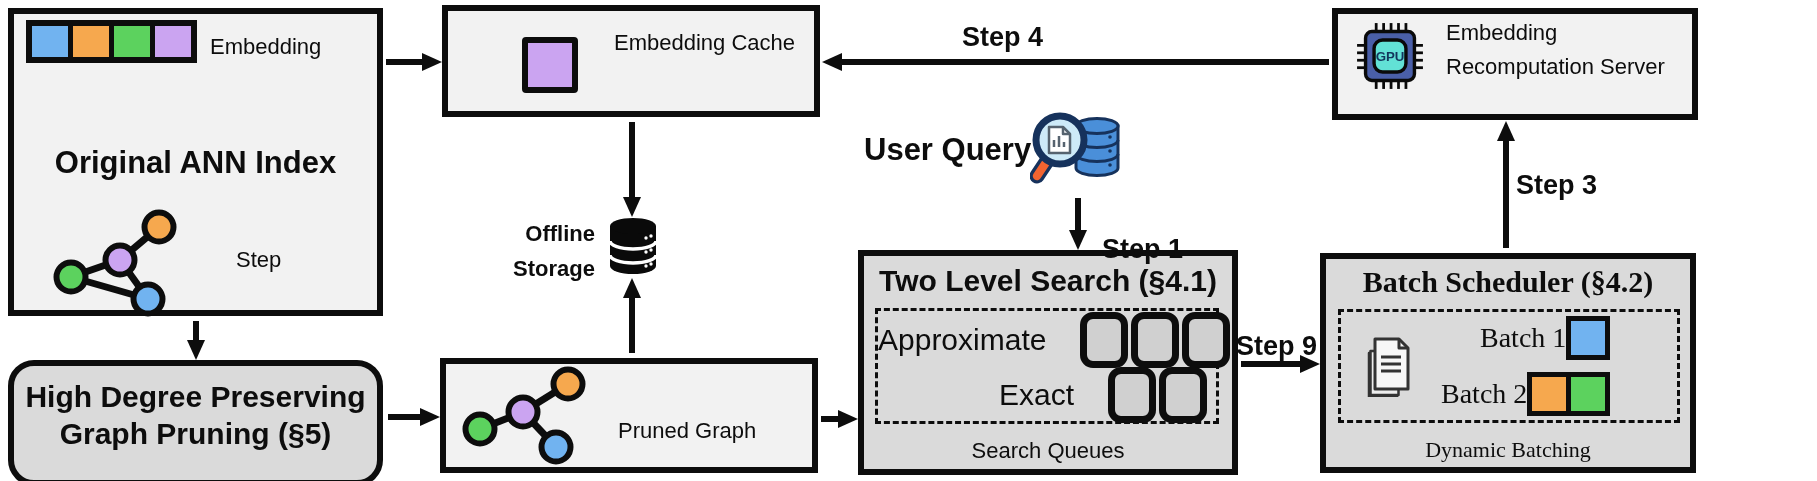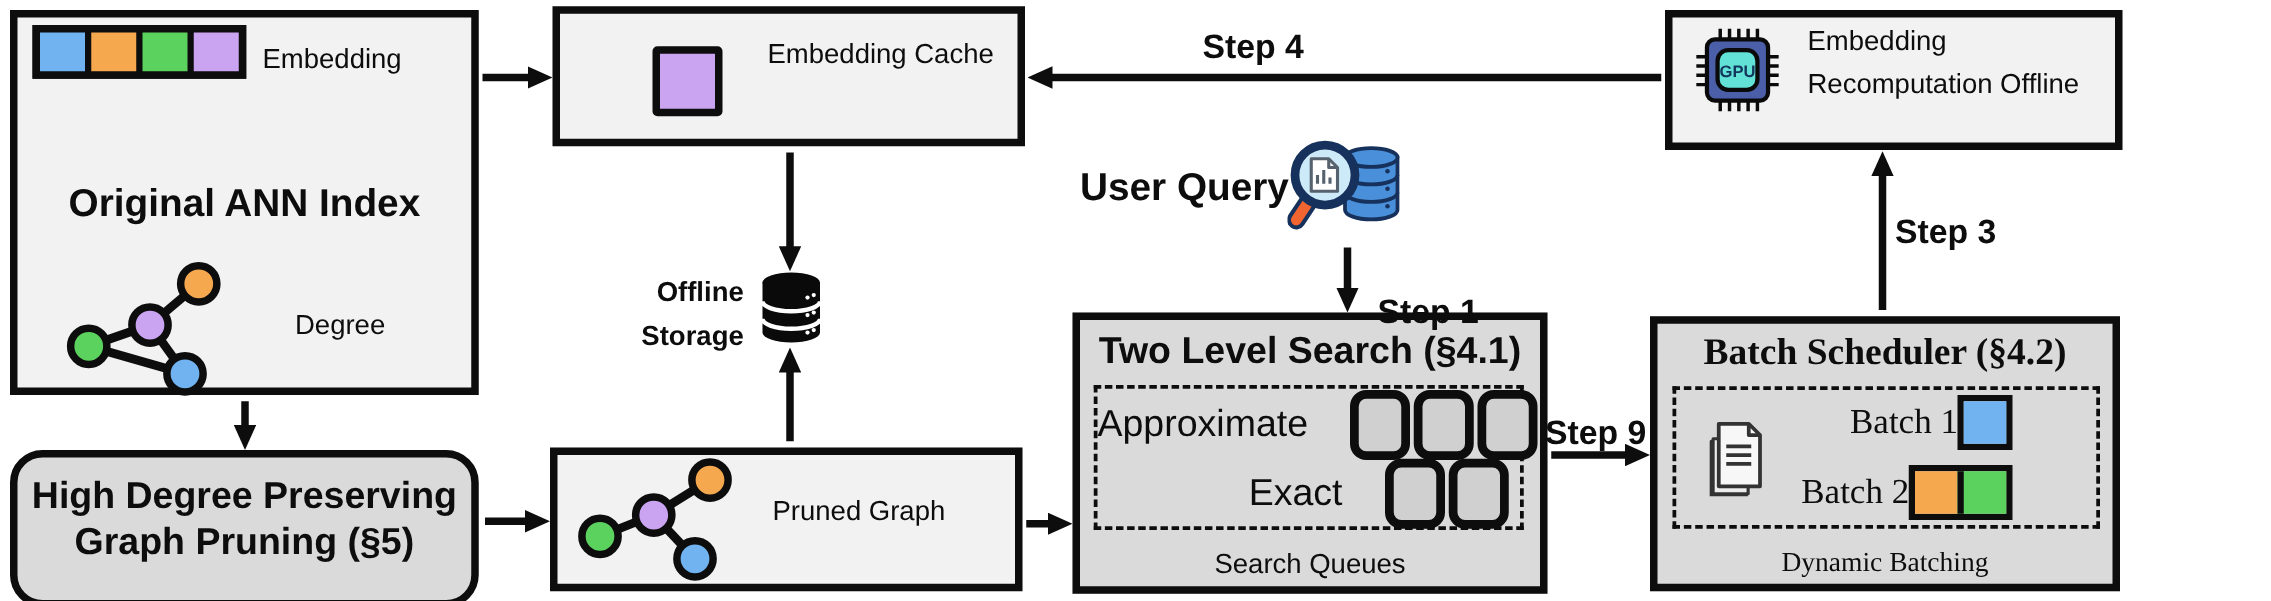--- a/index.html
+++ b/index.html
@@ -88,21 +88,21 @@
         <line x1="78" y1="62" x2="106" y2="101"></line>
         <line x1="29" y1="79" x2="106" y2="101"></line>
       </g>
       <g stroke="#0d0d0d" stroke-width="6">
         <circle cx="117" cy="29" r="14.5" style="fill:var(--c-orange)"></circle>
         <circle cx="78" cy="62" r="14.5" style="fill:var(--c-purple)"></circle>
         <circle cx="29" cy="79" r="14.5" style="fill:var(--c-green)"></circle>
         <circle cx="106" cy="101" r="14.5" style="fill:var(--c-blue)"></circle>
       </g>
     </svg>
-    <div class="abs t30" style="left:222px;top:229px;">Degree</div>
+    <div class="abs t30" style="left:222px;top:229px;">Step</div>
   </div>
 
   <div class="box light" style="left:442px;top:5px;width:378px;height:112px;">
     <div class="cache-sq"></div>
     <div class="abs t30" style="left:166px;top:14px;width:210px;line-height:36px;">Embedding Cache</div>
   </div>
 
   <div class="abs t30 bold" style="position:absolute;left:440px;top:216px;width:155px;text-align:right;line-height:35px;z-index:1;">Offline Storage</div>
   <svg class="abs" style="position:absolute;left:606px;top:214px;z-index:1;" width="54" height="64" viewBox="0 0 54 64">
     <path d="M4 12 v40 a23 8 0 0 0 46 0 v-40 Z" fill="#0a0a0a"></path>
@@ -222,37 +222,37 @@
           <line x1="1" y1="43" x2="9" y2="43"></line>
         <line x1="55" y1="22" x2="63" y2="22"></line>
           <line x1="55" y1="29" x2="63" y2="29"></line>
           <line x1="55" y1="36" x2="63" y2="36"></line>
           <line x1="55" y1="43" x2="63" y2="43"></line>
       </g>
       <rect x="9" y="9" width="46" height="46" rx="6" style="fill:var(--c-gpu-chip)" stroke="#0a0a0a" stroke-width="3.2"></rect>
       <rect x="17" y="17" width="30" height="30" rx="8" style="fill:var(--c-gpu-screen)" stroke="#0a0a0a" stroke-width="3.2"></rect>
       <text x="32" y="37" text-anchor="middle" font-size="12.5" font-weight="bold" fill="#12355c">GPU</text>
     </svg>
-    <div class="abs t30" style="left:108px;top:2px;width:250px;">Embedding Recomputation Offline</div>
+    <div class="abs t30" style="left:108px;top:2px;width:250px;">Embedding Recomputation Server</div>
   </div>
 
   <div class="box dark" style="left:8px;top:360px;width:375px;height:126px;border-radius:26px;">
     <div class="abs center bold" style="top:12px;font-size:30px;line-height:37px;padding:0 4px;box-sizing:border-box;">High Degree Preserving Graph Pruning (§5)</div>
   </div>
 
   <div class="box light" style="left:440px;top:358px;width:378px;height:115px;">
     <svg class="abs" style="left:14px;top:2px;" width="140" height="100" viewBox="0 0 140 100">
       <g stroke="#0d0d0d" stroke-width="7">
         <line x1="63" y1="46" x2="20" y2="63"></line>
         <line x1="63" y1="46" x2="108" y2="18"></line>
         <line x1="63" y1="46" x2="96" y2="81"></line>
       </g>
       <g stroke="#0d0d0d" stroke-width="6">
         <circle cx="20" cy="63" r="14.5" style="fill:var(--c-green)"></circle>
         <circle cx="63" cy="46" r="14.5" style="fill:var(--c-purple)"></circle>
         <circle cx="108" cy="18" r="14.5" style="fill:var(--c-orange)"></circle>
         <circle cx="96" cy="81" r="14.5" style="fill:var(--c-blue)"></circle>
       </g>
     </svg>
-    <div class="abs t30" style="left:172px;top:28px;">Pruned Graph</div>
+    <div class="abs t30" style="left:172px;top:50px;">Pruned Graph</div>
   </div>
 
 </div>
 
 </body></html>

